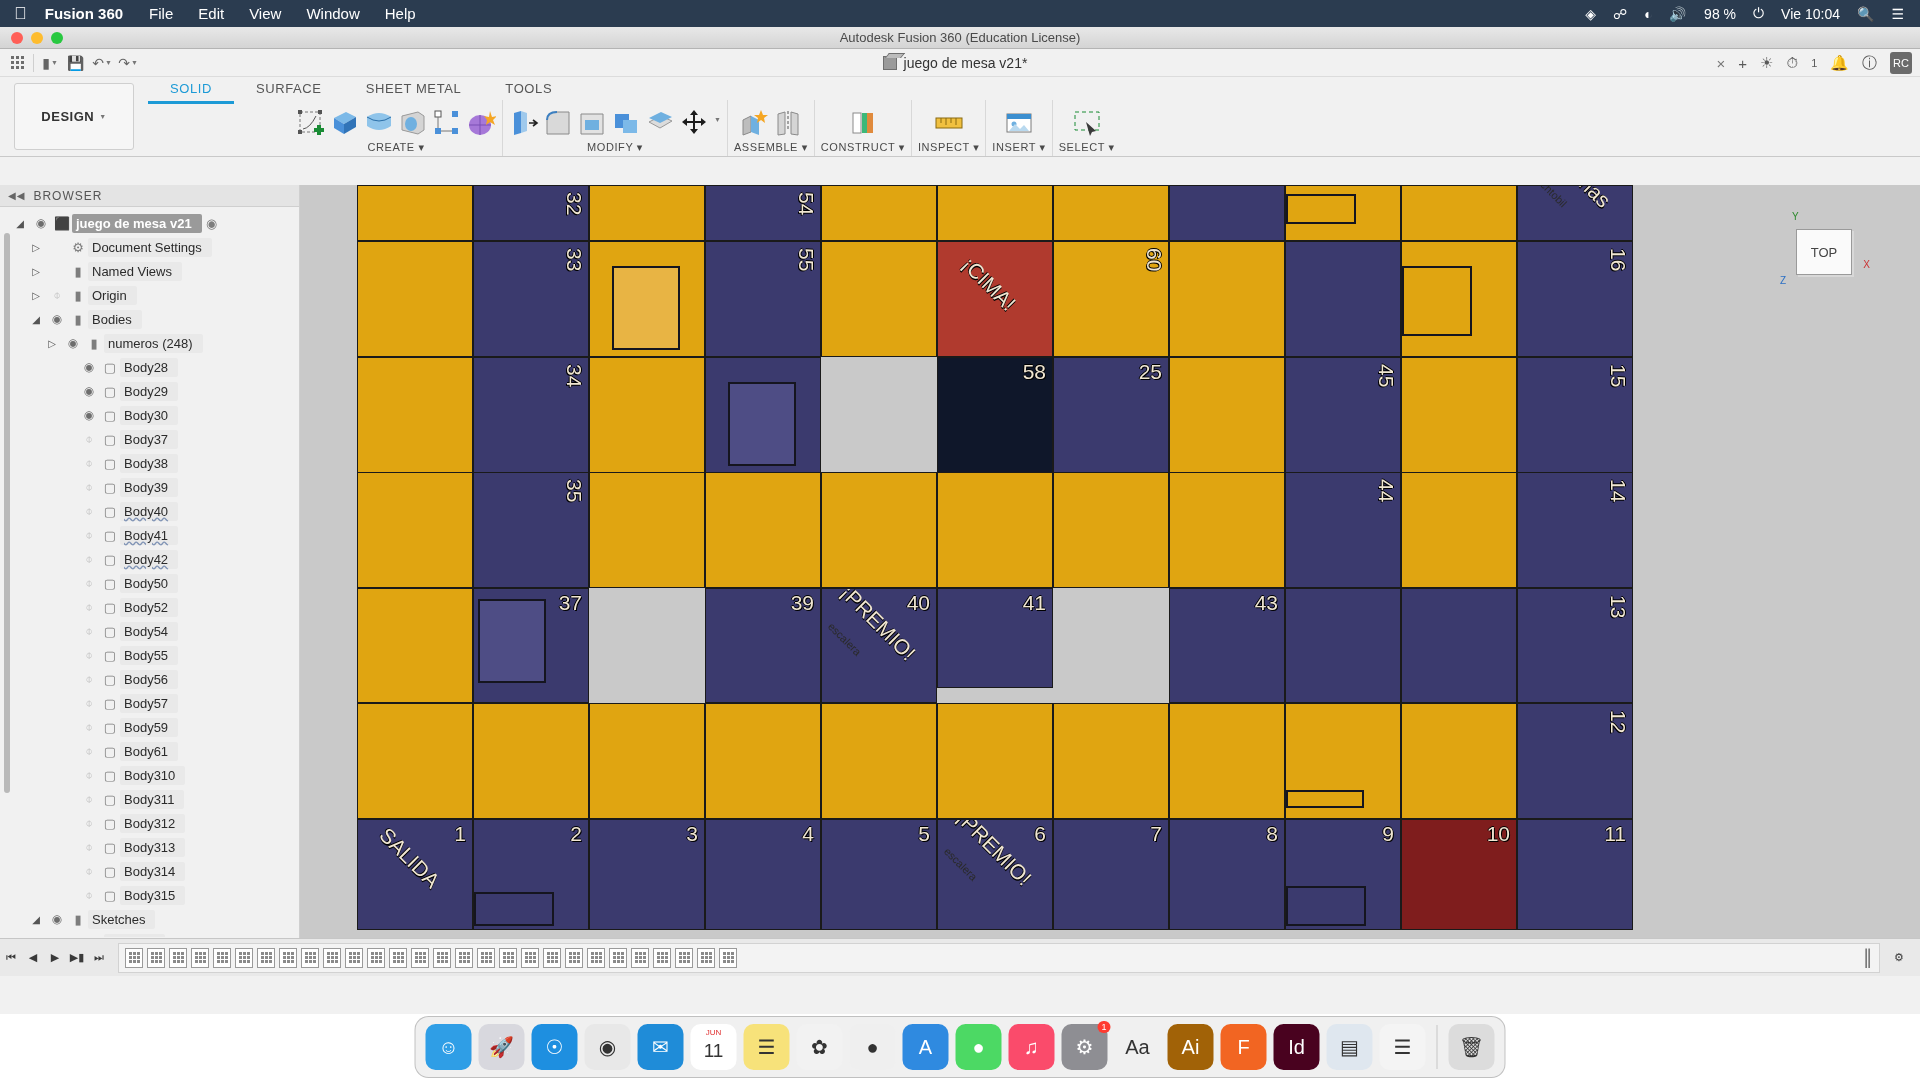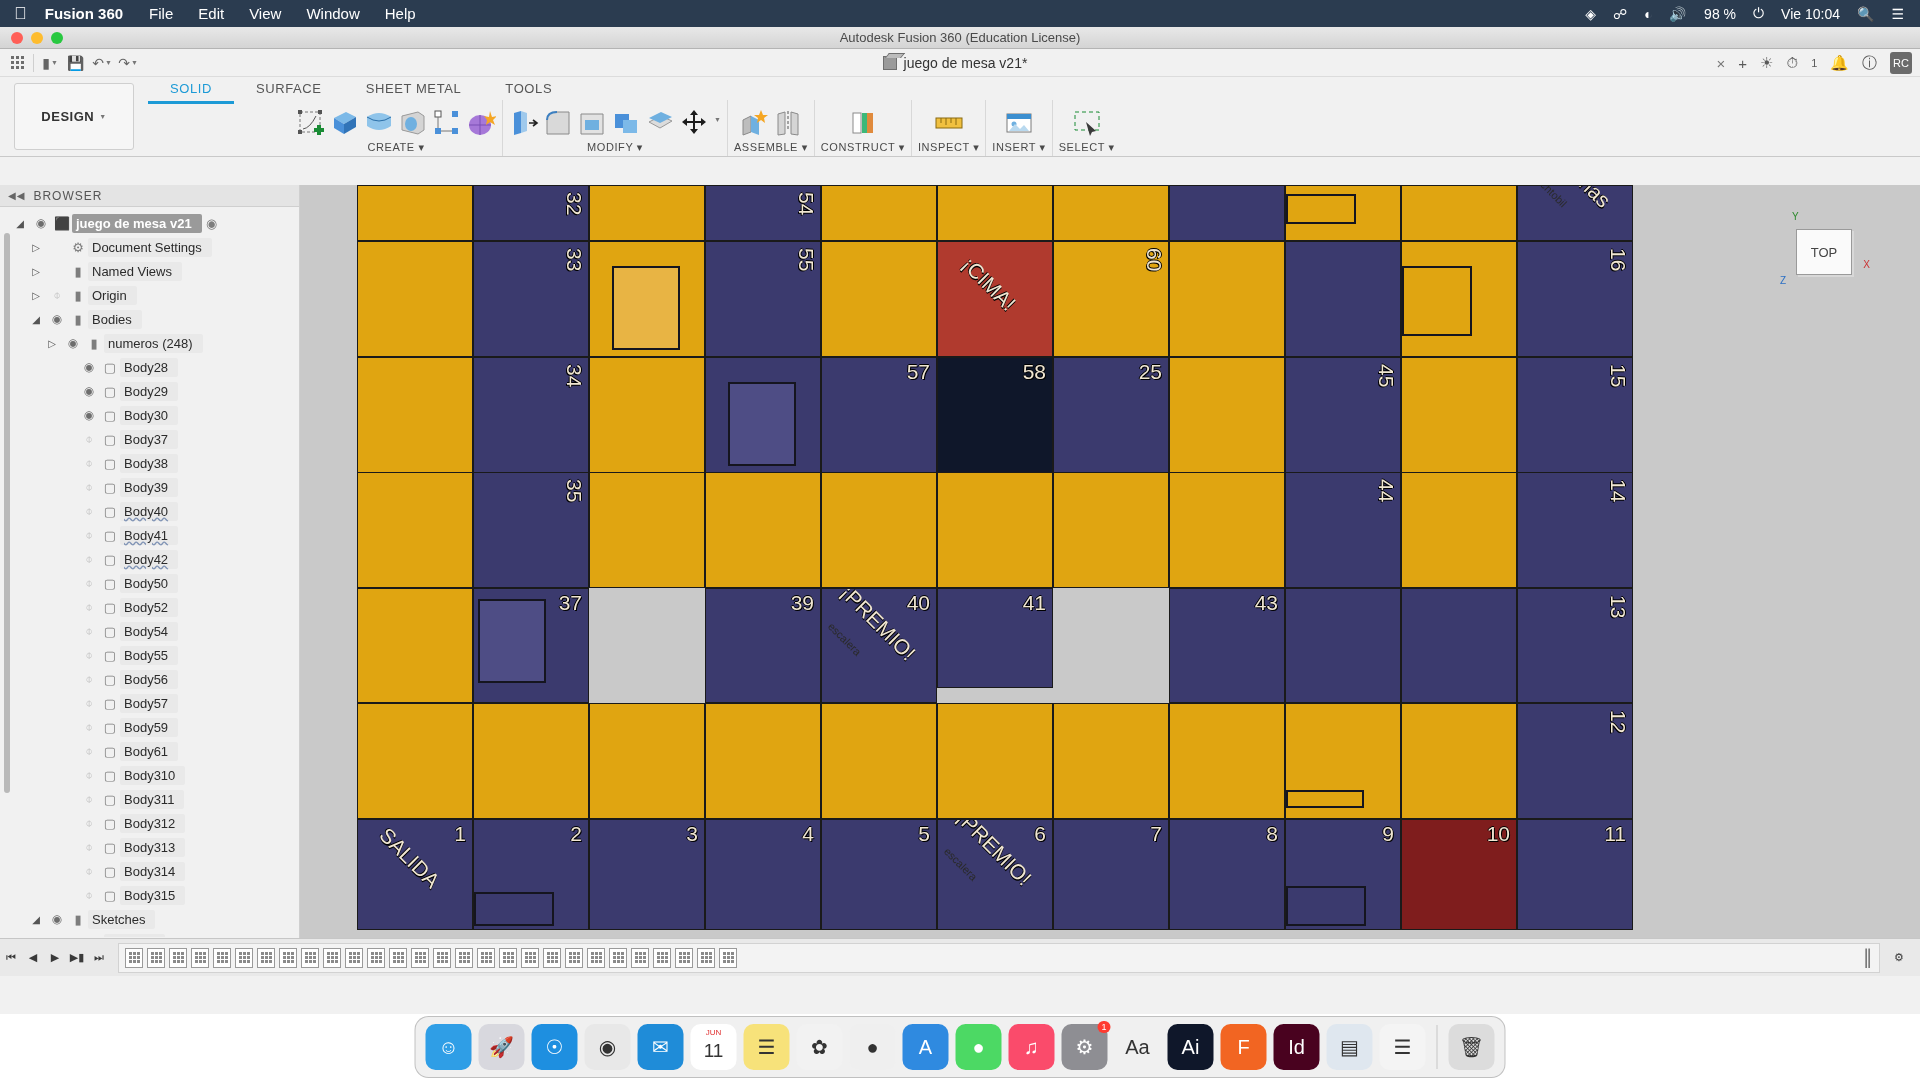--- a/index.html
+++ b/index.html
@@ -652,23 +652,20 @@
             <span class="num rot">16</span>
           </div>
           <div class="cell" style="left: 0px; top: 172px; width: 116px; height: 116px; background: rgb(224, 165, 17);"></div>
           <div class="cell" style="left: 116px; top: 172px; width: 116px; height: 116px; background: rgb(59, 58, 110);">
             <span class="num rot">34</span>
           </div>
           <div class="cell" style="left: 232px; top: 172px; width: 116px; height: 116px; background: rgb(224, 165, 17);"></div>
           <div class="cell" style="left: 348px; top: 172px; width: 116px; height: 116px; background: rgb(59, 58, 110);">
             <div class="inset" style="left: 22px; top: 24px; width: 68px; height: 84px; background: rgb(78, 77, 133);"></div>
           </div>
-          <div class="cell" style="left: 464px; top: 172px; width: 116px; height: 116px; background: rgb(59, 58, 110);">
-            <span class="num tr">57</span>
-          </div>
           <div class="cell" style="left: 580px; top: 172px; width: 116px; height: 116px; background: #0f172a;">
             <span class="num tr">58</span>
           </div>
           <div class="cell" style="left: 696px; top: 172px; width: 116px; height: 116px; background: rgb(59, 58, 110);">
             <span class="num tr">25</span>
           </div>
           <div class="cell" style="left: 812px; top: 172px; width: 116px; height: 116px; background: rgb(224, 165, 17);"></div>
           <div class="cell" style="left: 928px; top: 172px; width: 116px; height: 116px; background: rgb(59, 58, 110);">
             <span class="num rot">45</span>
           </div>
@@ -1191,21 +1188,21 @@
           <span style="font-size: 19px; color: rgb(51, 51, 51); margin-top: 8px;">11</span>
         </span>
         <span class="dapp" style="background: rgb(247, 226, 122); color: rgb(51, 51, 51);">☰</span>
         <span class="dapp" style="background: rgb(242, 242, 242); color: rgb(51, 51, 51);">✿</span>
         <span class="dapp" style="background: rgb(239, 239, 239); color: rgb(51, 51, 51);">●</span>
         <span class="dapp" style="background: rgb(47, 138, 224); color: rgb(255, 255, 255);">A</span>
         <span class="dapp" style="background: rgb(76, 217, 100); color: rgb(255, 255, 255);">●</span>
         <span class="dapp" style="background: rgb(250, 75, 107); color: rgb(255, 255, 255);">♫</span>
         <span class="dapp" style="background: rgb(142, 142, 147); color: rgb(255, 255, 255);">⚙<span class="dbadge">1</span></span>
         <span class="dapp" style="background: rgb(240, 240, 240); color: rgb(51, 51, 51);">Aa</span>
-        <span class="dapp" style="background: #0f172a; color: rgb(255, 255, 255);">Ai</span>
+        <span class="dapp" style="background: #a16207; color: rgb(255, 255, 255);">Ai</span>
         <span class="dapp" style="background: rgb(242, 101, 34); color: rgb(255, 255, 255);">F</span>
         <span class="dapp" style="background: rgb(73, 2, 31); color: rgb(255, 255, 255);">Id</span>
         <span class="dapp" style="background: rgb(223, 231, 239); color: rgb(51, 51, 51);">▤</span>
         <span class="dapp" style="background: rgb(244, 244, 244); color: rgb(51, 51, 51);">☰</span>
         <span class="dsep"></span>
         <span class="dapp" style="background: rgb(220, 220, 220); color: rgb(51, 51, 51);">🗑</span>
       </div>
   </div>
 </div>
 

